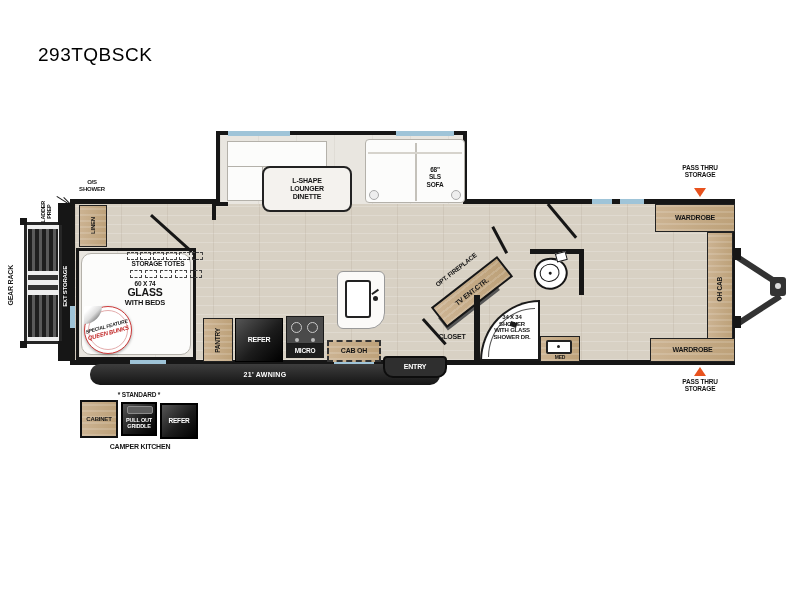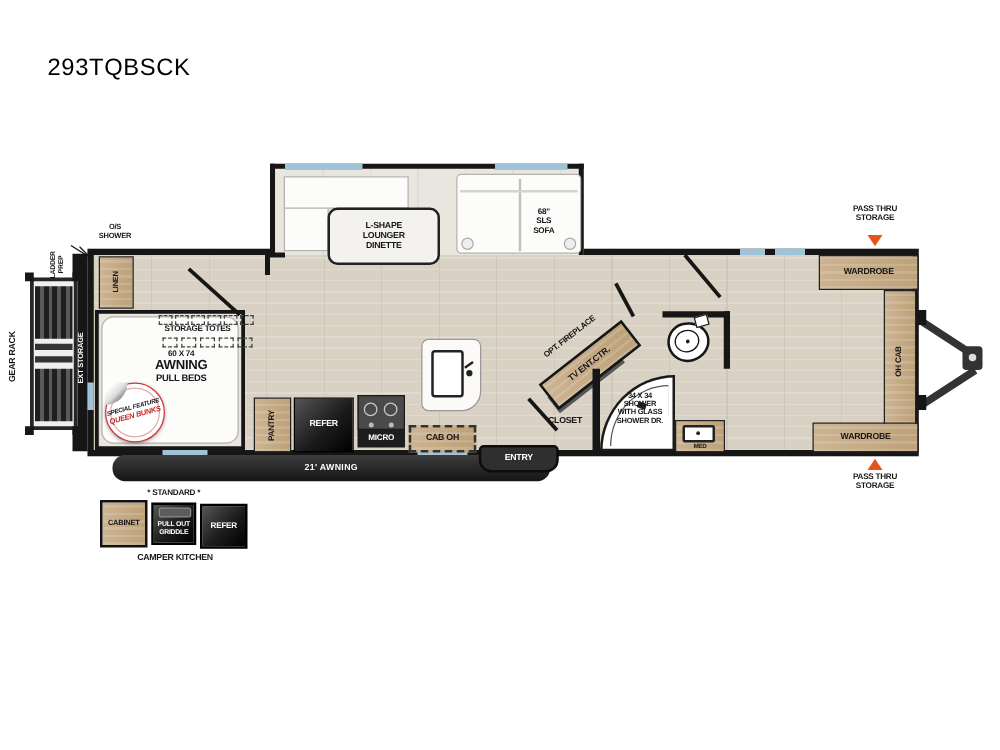--- a/index.html
+++ b/index.html
@@ -96,22 +96,22 @@
   <div class="abs lbl" style="left:122px;top:260px;width:72px;font-size:6.5px;">STORAGE TOTES</div>
   <div class="abs" style="left:130px;top:270px;display:flex;gap:3px;">
     <div class="dash" style="width:10px;height:6px;"></div>
       <div class="dash" style="width:10px;height:6px;"></div>
     <div class="dash" style="width:10px;height:6px;"></div>
       <div class="dash" style="width:10px;height:6px;"></div>
     <div class="dash" style="width:10px;height:6px;"></div>
   </div>
   <div class="abs" style="left:100px;top:280px;width:90px;text-align:center;">
     <div class="lbl" style="font-size:6.5px;">60 X 74</div>
-    <div class="lbl" style="font-size:10.5px;">AWNING</div>
-    <div class="lbl" style="font-size:7.5px;">PULL BEDS</div>
+    <div class="lbl" style="font-size:10.5px;">GLASS</div>
+    <div class="lbl" style="font-size:7.5px;">WITH BEDS</div>
   </div>
 
   <div class="abs cflex" style="left:84px;top:306px;width:48px;height:48px;border-radius:50%;background:#fff;border:1.5px solid #cf3a3a;box-shadow:0 1px 3px rgba(0,0,0,.35);">
     <div class="abs" style="left:3px;top:3px;right:3px;bottom:3px;border:1px solid #e4acac;border-radius:50%;"></div>
     <div class="abs" style="left:-1px;top:-1px;width:18px;height:18px;border-radius:2px 0 100% 0;
                 background:linear-gradient(135deg,#ffffff 20%,#dcdcdc 50%,#9a9a9a 68%,#6f6f6f 82%);"></div>
     <div style="transform:rotate(-15deg);text-align:center;">
       <div class="lbl" style="font-size:5px;font-style:italic;">SPECIAL FEATURE</div>
       <div class="lbl" style="font-size:6px;font-style:italic;color:#c22a2a;">QUEEN BUNKS</div>
     </div>

